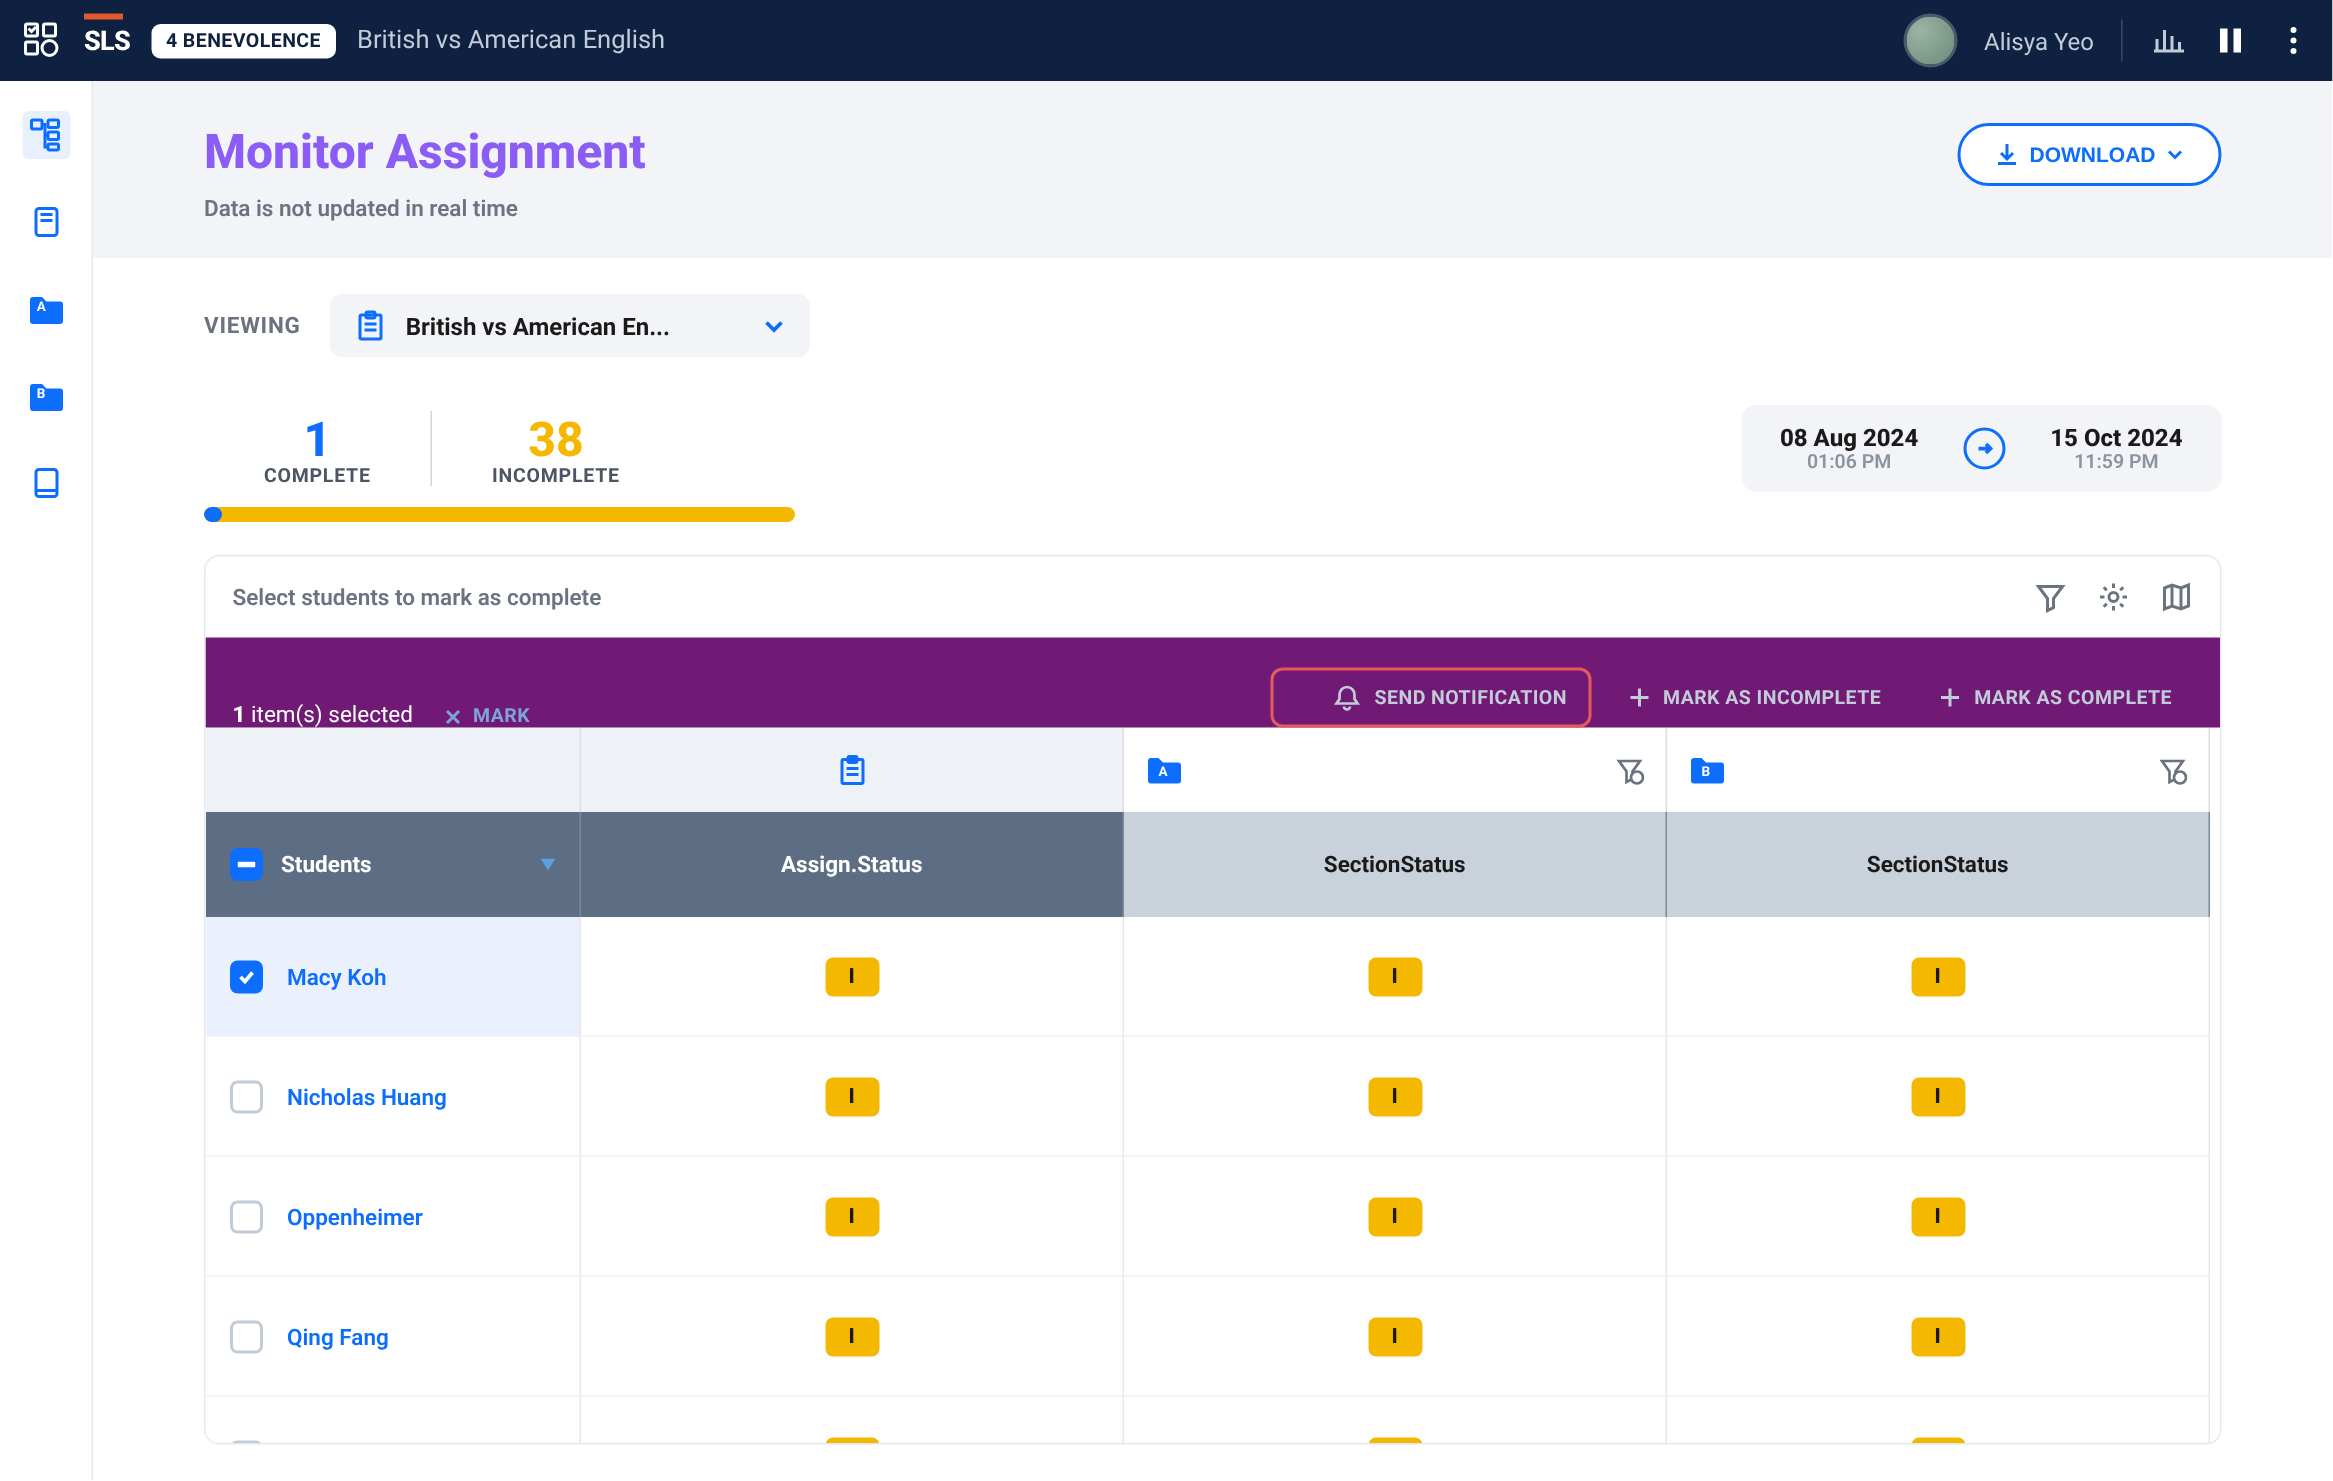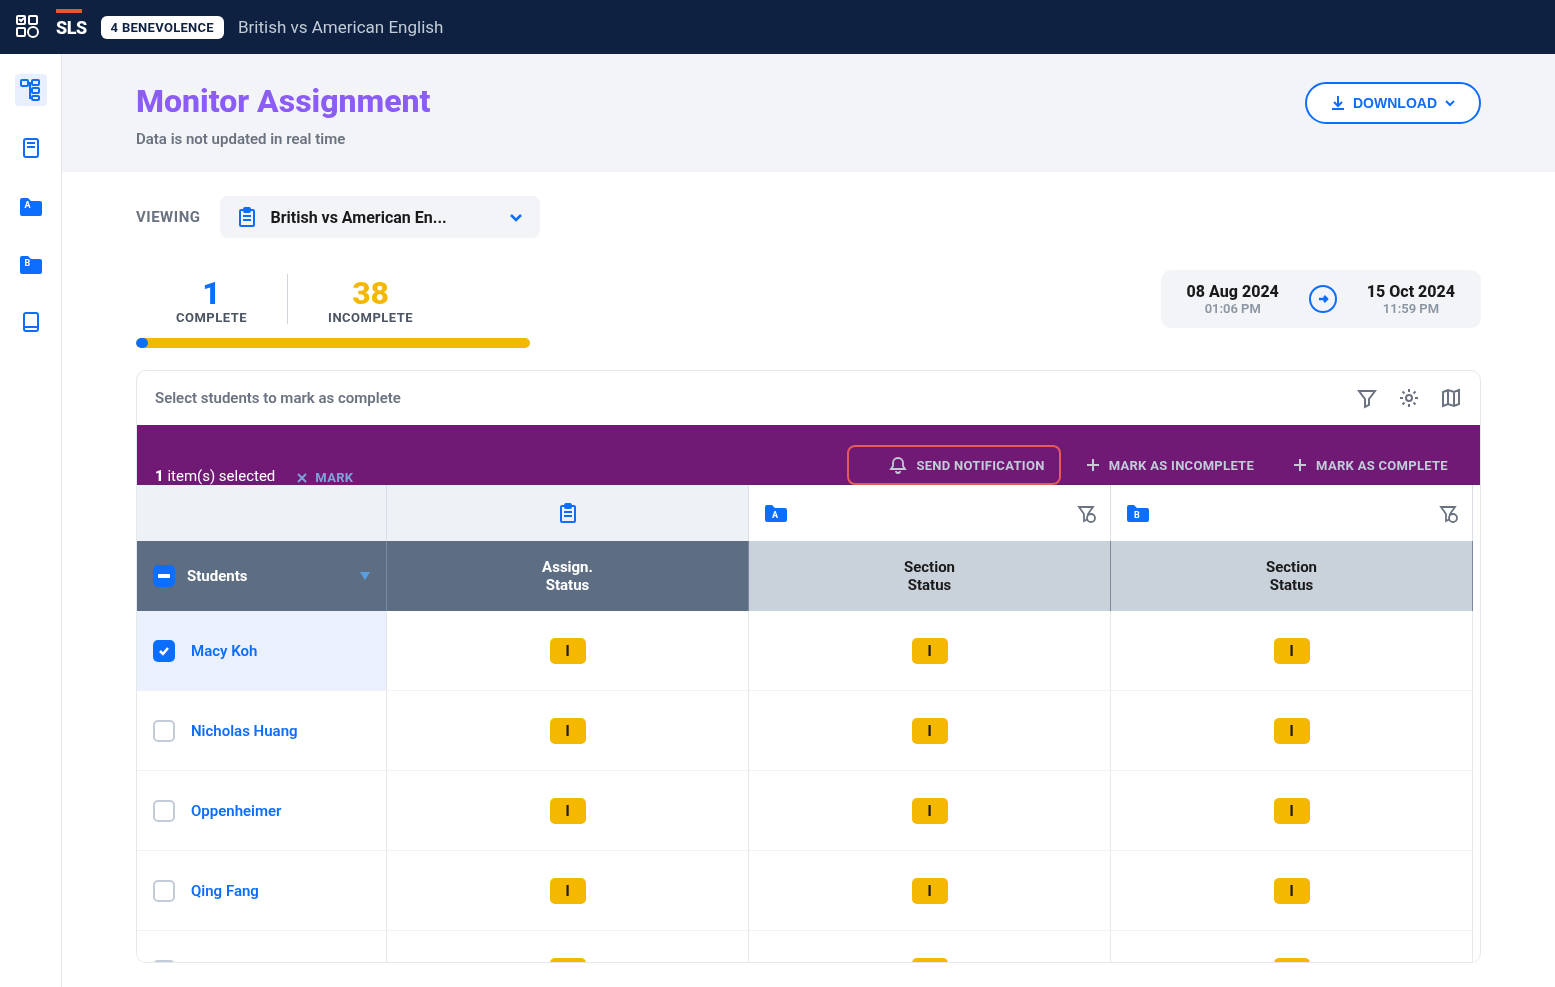--- a/index.html
+++ b/index.html
@@ -66,21 +66,21 @@
 .selection-bar .count b { font-weight: 800; }
 .clear-btn { display: flex; align-items: center; gap: 6px; margin-left: 20px; color: #7da3d9; font-size: 13px; font-weight: 700; cursor: pointer; letter-spacing: 0.3px; }
 .action-btn { display: flex; align-items: center; gap: 8px; color: #c2cbd8; font-size: 13px; font-weight: 700; cursor: pointer; padding: 8px 14px; letter-spacing: 0.3px; }
 .action-btn.highlight { border: 2px solid #e55a5a; border-radius: 8px; color: #c2cbd8; padding-left: 39px; }
 .actions { margin-left: auto; display: flex; gap: 10px; }
 
 .grid { display: grid; grid-template-columns: 250px 362px 362px 362px; flex: 1; overflow: auto; }
 .grid-header { background: #eef1f5; height: 56px; display: flex; align-items: center; justify-content: center; border-right: 1px solid #d9dee5; position: relative; }
 .grid-header.first { background: #eef1f5; }
 .grid-header .filter-ic { position: absolute; right: 14px; color: #6b7280; }
-.grid-subhead { background: #5d6e84; color: #fff; height: 70px; display: flex; flex-direction: column; align-items: center; justify-content: center; font-weight: 700; font-size: 15px; border-right: 1px solid #7a8a9c; }
+.grid-subhead { background: #5d6e84; color: #fff; height: 70px; display: flex; flex-direction: row; align-items: center; justify-content: center; font-weight: 700; font-size: 15px; border-right: 1px solid #7a8a9c; }
 .grid-subhead.light { background: #c9d1db; color: #1a1a1a; }
 .grid-subhead.first { flex-direction: row; justify-content: flex-start; padding: 0 16px; gap: 12px; }
 .sort-chevron { margin-left: auto; color: #9db4d8; }
 .checkbox-indeterminate { width: 22px; height: 22px; background: #0d6efd; border-radius: 5px; display: flex; align-items: center; justify-content: center; }
 .checkbox-empty { width: 22px; height: 22px; background: #fff; border: 2px solid #c2cbd8; border-radius: 5px; }
 .checkbox-checked { width: 22px; height: 22px; background: #0d6efd; border-radius: 5px; display: flex; align-items: center; justify-content: center; }
 
 .grid-cell { height: 80px; display: flex; align-items: center; justify-content: center; border-right: 1px solid #e5e8ec; border-bottom: 1px solid #f0f2f5; }
 .grid-cell.name { justify-content: flex-start; padding: 0 16px; gap: 16px; background: #fff; }
 .grid-cell.name.selected { background: #eaf1fd; }
@@ -99,20 +99,43 @@
         <rect x="3" y="3" width="8" height="8" rx="1"></rect>
           <path d="M5 6 l2 2 l3 -3"></path>
         <rect x="15" y="3" width="8" height="8" rx="1"></rect>
         <rect x="3" y="15" width="8" height="8" rx="1"></rect>
         <circle cx="19" cy="19" r="5"></circle>
       </svg>
     </div>
     <div class="sls-logo">SLS</div>
     <div class="class-badge">4 BENEVOLENCE</div>
     <div class="page-subtitle">British vs American English</div>
+  </div>
+  <div class="topbar-right">
+    <div class="avatar"></div>
+    <div class="username">Alisya Yeo</div>
+    <div class="topbar-divider"></div>
+    <div class="topbar-icon">
+      <svg width="22" height="22" viewBox="0 0 22 22" stroke="#c2cbd8" stroke-width="2" fill="none">
+          <path d="M4 18 V10 M9 18 V4 M14 18 V8 M19 18 V12 M2 18 H22"></path>
+        </svg>
+    </div>
+    <div class="topbar-icon">
+      <svg width="18" height="20" viewBox="0 0 18 20" fill="#fff">
+          <rect x="2" y="2" width="5" height="16"></rect>
+          <rect x="11" y="2" width="5" height="16"></rect>
+        </svg>
+    </div>
+    <div class="topbar-icon">
+      <svg width="6" height="20" viewBox="0 0 6 20" fill="#fff">
+          <circle cx="3" cy="3" r="2"></circle>
+          <circle cx="3" cy="10" r="2"></circle>
+          <circle cx="3" cy="17" r="2"></circle>
+        </svg>
+    </div>
   </div>
 </div>
 
 <div class="layout">
 
   <div class="sidebar">
     <div class="sidebar-item active">
       <svg width="26" height="26" viewBox="0 0 26 26" fill="none" stroke="#0d6efd" stroke-width="2">
           <rect x="3" y="3" width="7" height="6" rx="1"></rect>
           <rect x="14" y="3" width="7" height="5" rx="1"></rect>

